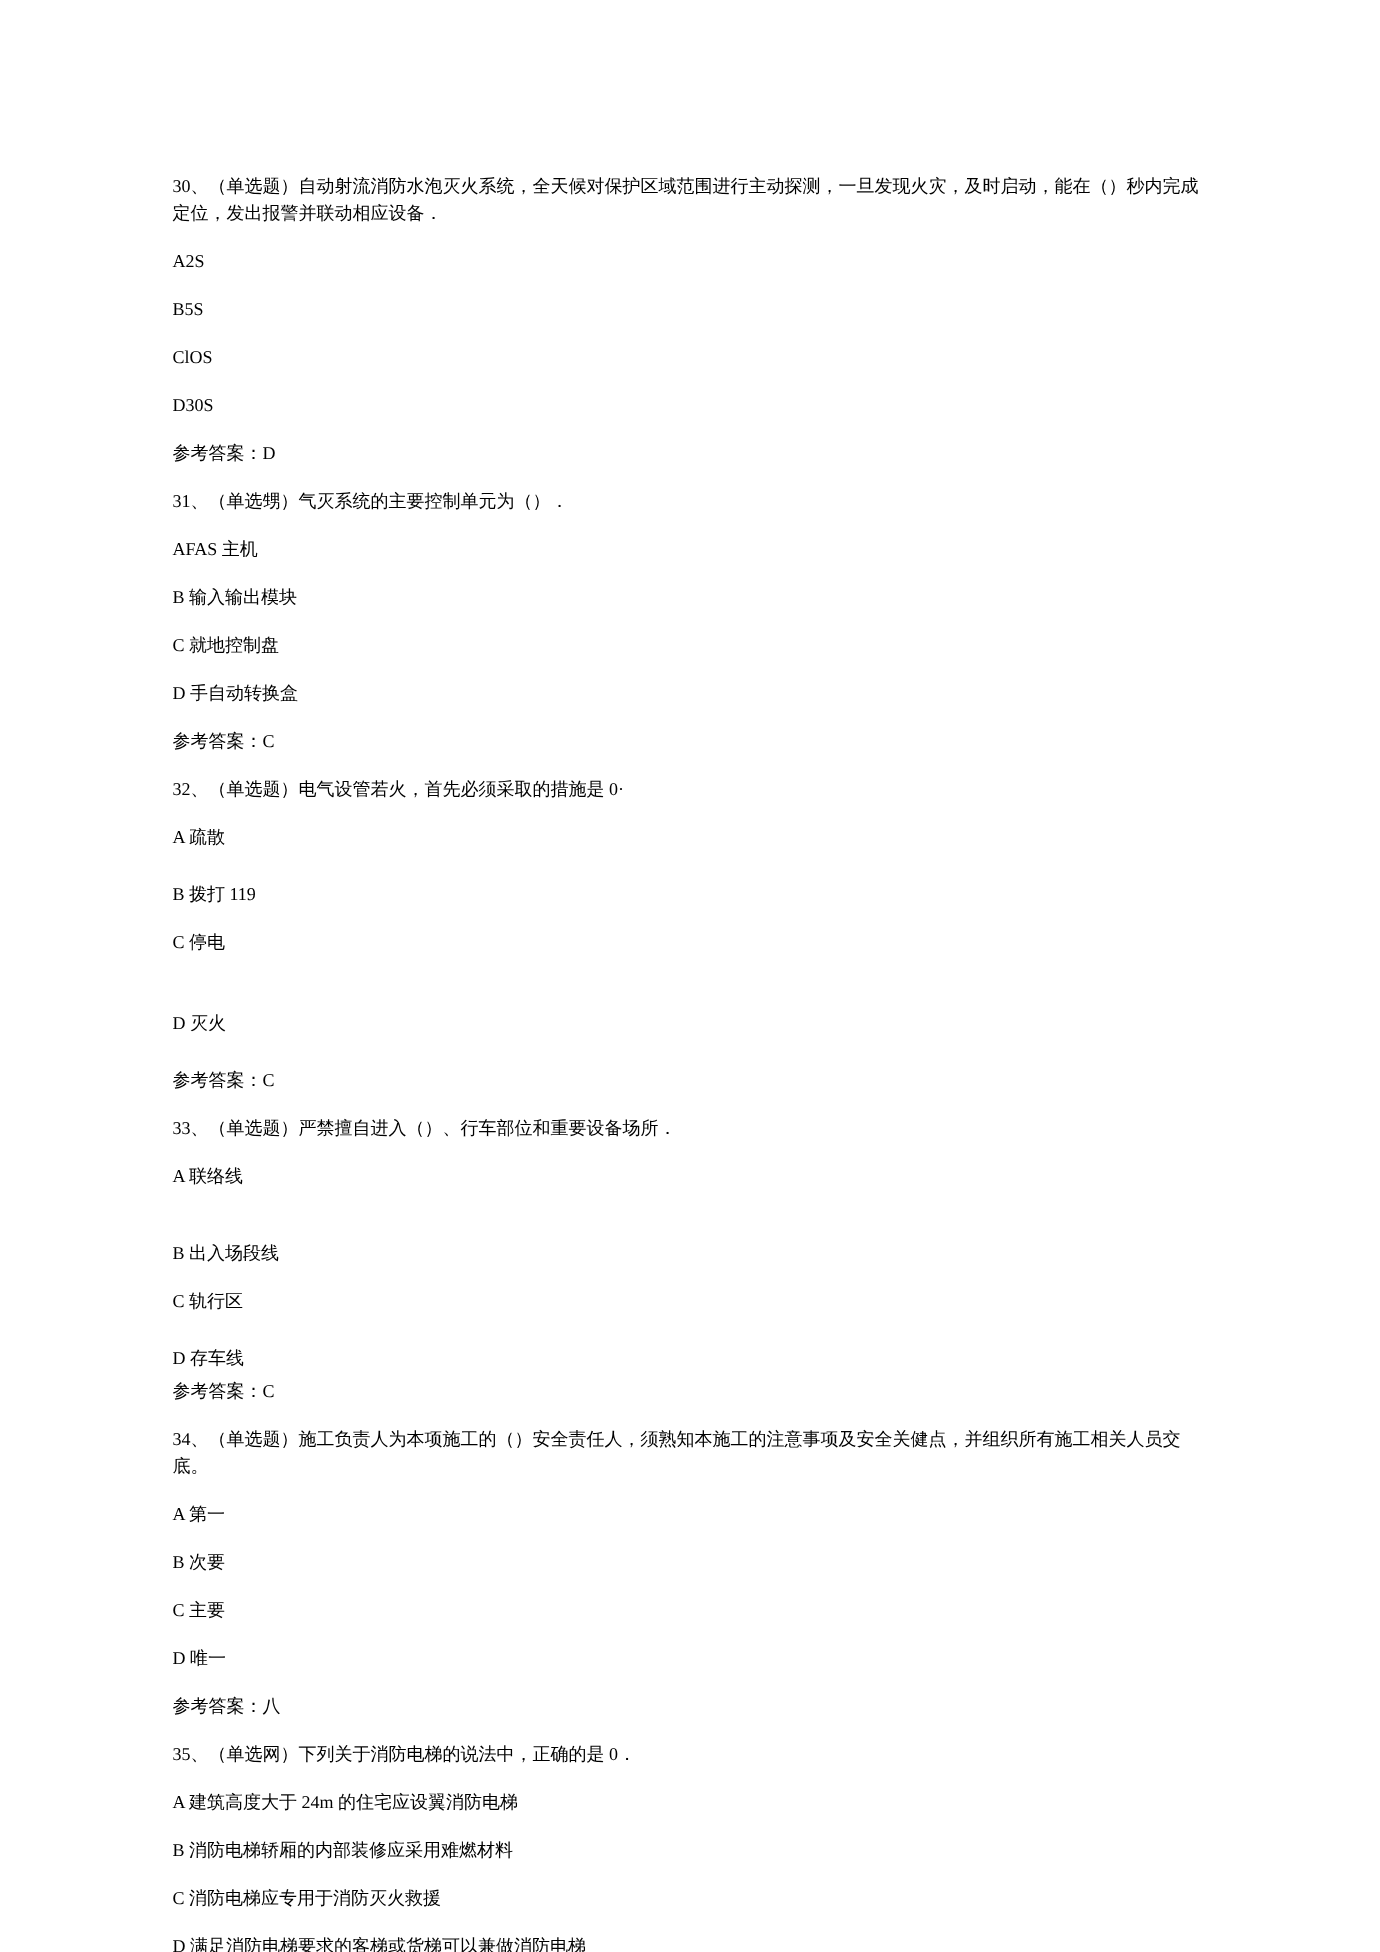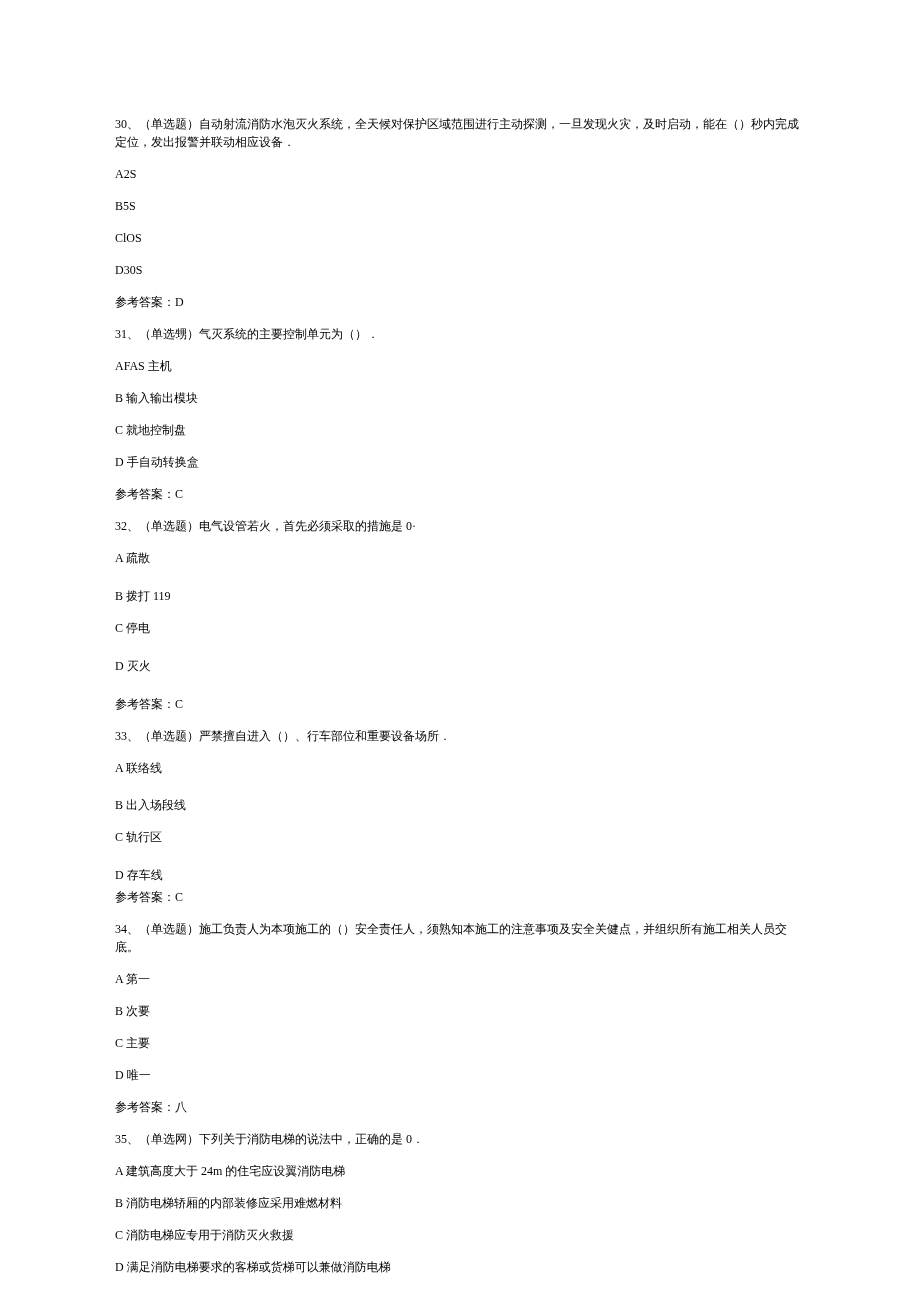--- a/index.html
+++ b/index.html
@@ -36,26 +36,26 @@
 <div class="p bold">31、（单选甥）气灭系统的主要控制单元为（）．</div>
 <div class="p bold">AFAS 主机</div>
 <div class="p bold">B 输入输出模块</div>
 <div class="p bold">C 就地控制盘</div>
 <div class="p bold">D 手自动转换盒</div>
 <div class="p bold">参考答案：C</div>
 
 <div class="p bold">32、（单选题）电气设管若火，首先必须采取的措施是 0·</div>
 <div class="p bold" style="margin-bottom:20px">A 疏散</div>
 <div class="p bold" style="">B 拨打 119</div>
-<div class="p bold" style="margin-bottom:20px">C 停电</div>
+<div class="p bold" style="margin-bottom:36px">C 停电</div>
 <div class="p bold" style="margin-bottom:20px">D 灭火</div>
 <div class="p bold">参考答案：C</div>
 
 <div class="p bold">33、（单选题）严禁擅自进入（）、行车部位和重要设备场所．</div>
-<div class="p bold" style="margin-bottom:19px">A 联络线</div>
+<div class="p bold" style="margin-bottom:33px">A 联络线</div>
 <div class="p bold" style="">B 出入场段线</div>
 <div class="p bold" style="margin-bottom:20px">C 轨行区</div>
 <div class="p bold" style="margin-bottom:4px">D 存车线</div>
 <div class="p bold">参考答案：C</div>
 
 <div class="p bold">34、（单选题）施工负责人为本项施工的（）安全责任人，须熟知本施工的注意事项及安全关健点，并组织所有施工相关人员交底。</div>
 <div class="p bold">A 第一</div>
 <div class="p bold">B 次要</div>
 <div class="p bold">C 主要</div>
 <div class="p bold">D 唯一</div>

